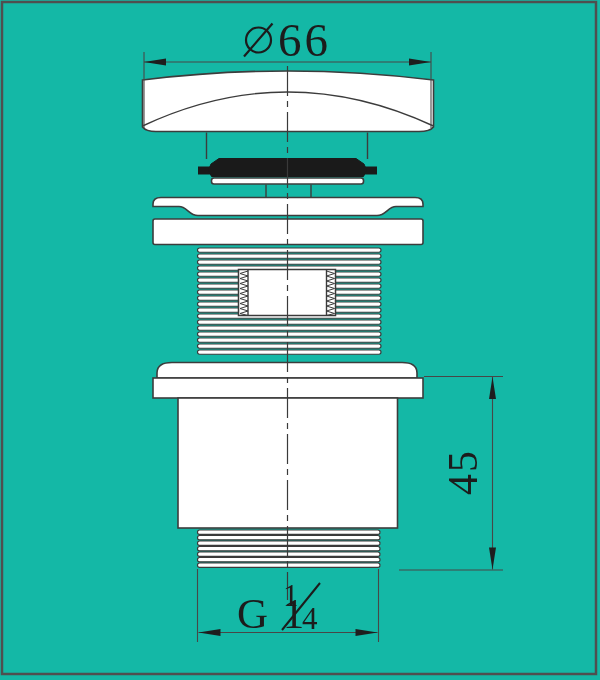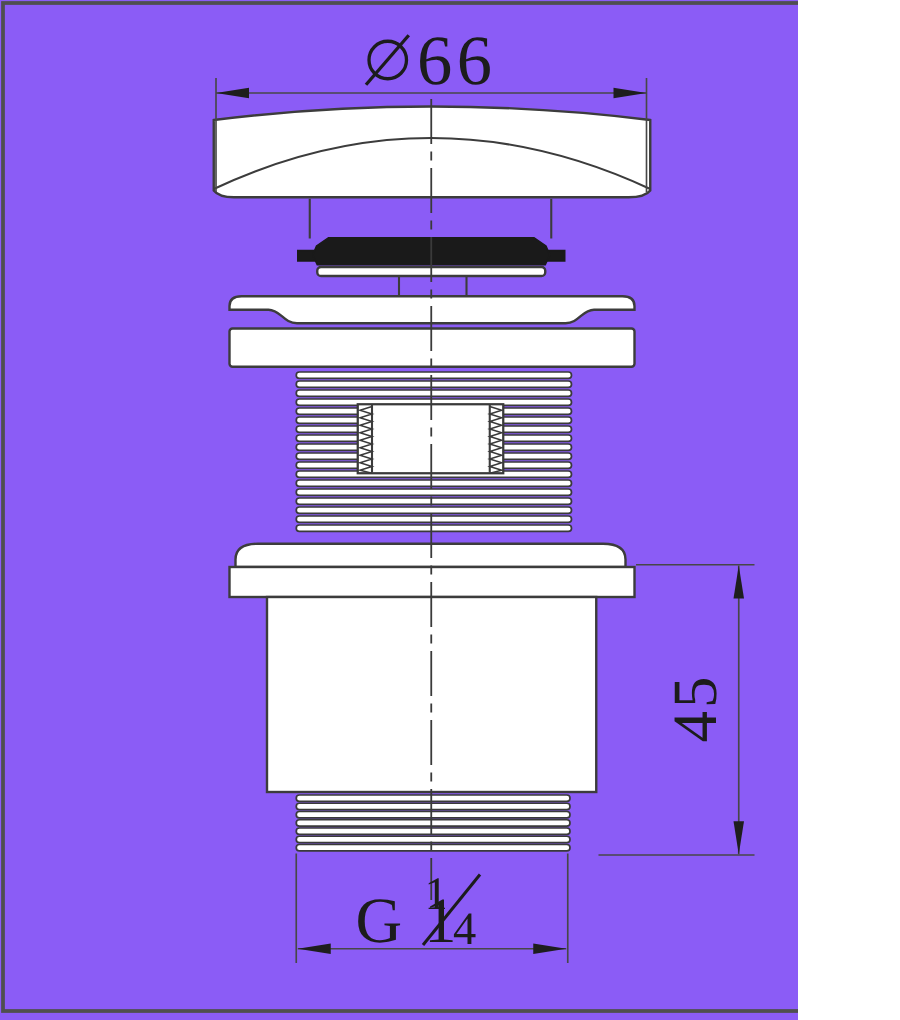--- a/index.html
+++ b/index.html
@@ -1,16 +1,16 @@
 <!DOCTYPE html>
 <html><head>
 <meta charset="utf-8">
 <style>
   html,body{margin:0;padding:0;background:#ffffff;}
-  #stage{position:relative;width:532px;height:680px;background:#8b5cf6;overflow:hidden;
+  #stage{position:relative;width:600px;height:680px;background:#14b8a6;overflow:hidden;
          font-family:"Liberation Serif","DejaVu Serif",serif;}
   svg{display:block;}
   text{fill:#1c1c1c;}
   .outline{fill:#ffffff;stroke:#3c3c3c;stroke-width:1.6;}
   .thin{fill:none;stroke:#3c3c3c;stroke-width:1.4;}
   .dim{stroke:#474747;stroke-width:1.1;fill:none;}
   .arrow{fill:#1e1e1e;stroke:none;}
   .thread{fill:#ffffff;stroke:#3a3a3a;stroke-width:1.15;}
   .seal{fill:#1a1a1a;stroke:#1a1a1a;}
 </style>

